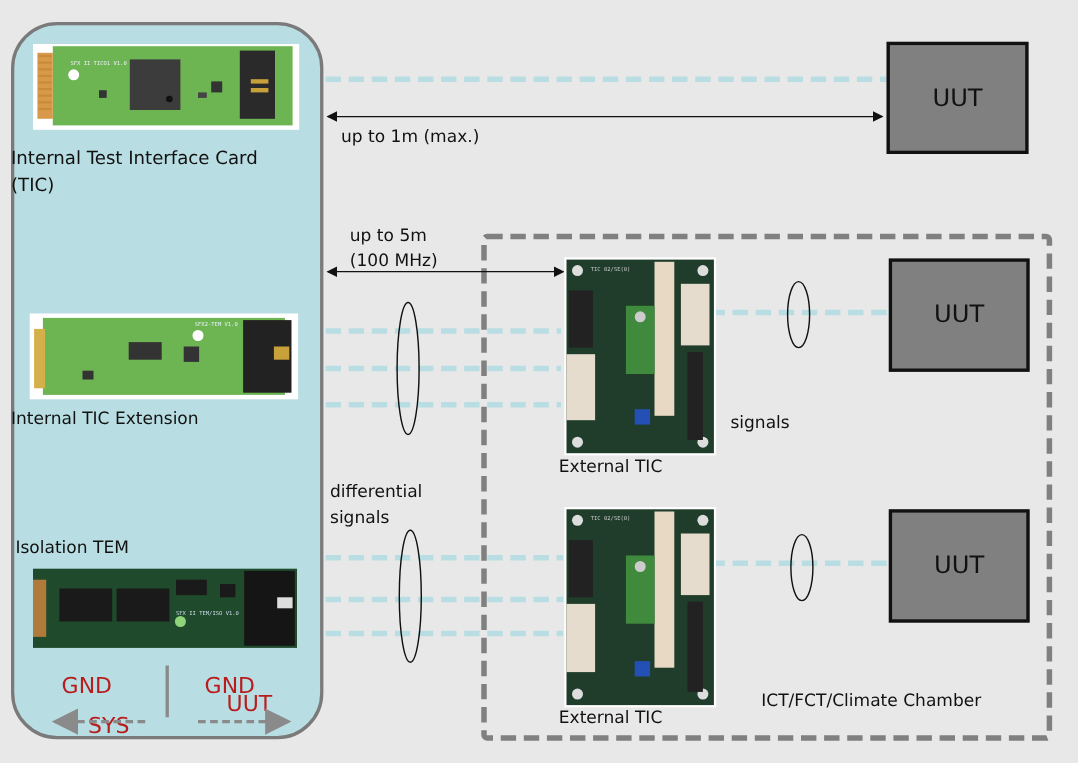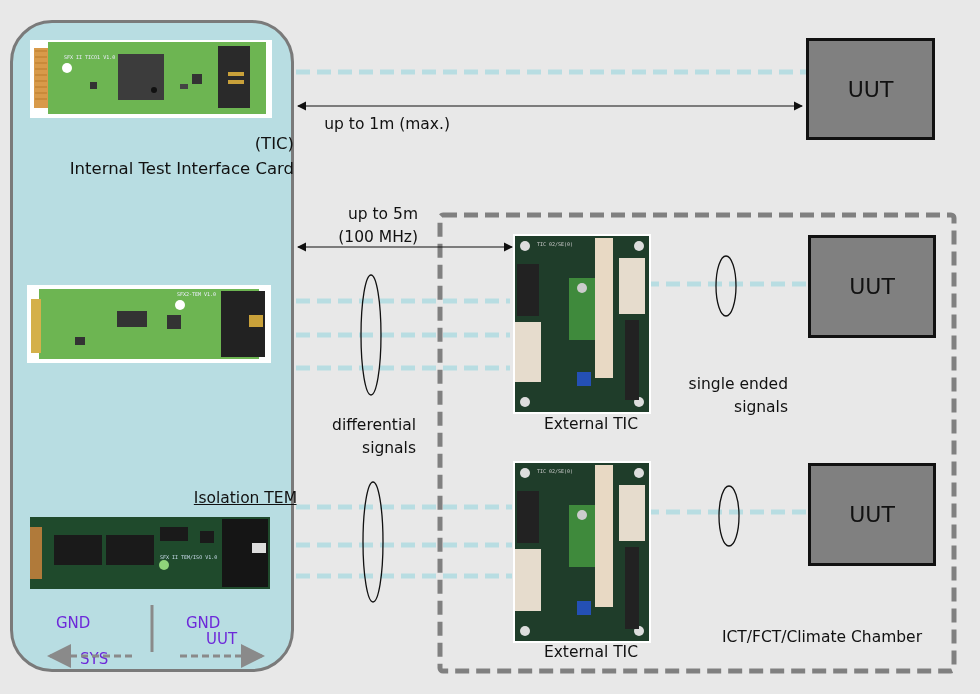--- a/index.html
+++ b/index.html
@@ -8,23 +8,23 @@
       background: #e8e8e8;
       font-family: "DejaVu Sans", "Liberation Sans", sans-serif;
       color: #111;
     }
     .abs { position: absolute; }
     .panel {
       left: 10px; top: 20px; width: 284px; height: 652px;
       background: #b8dde2; border: 3px solid #7a7a7a; border-radius: 42px;
       box-sizing: border-box;
     }
-    .label { text-align: right; font-size: 16.5px; line-height: 25px; white-space: nowrap; }
+    .label { text-align: left; font-size: 16.5px; line-height: 25px; white-space: nowrap; }
     .label.small { font-size: 15.5px; line-height: 23px; }
-    .gnd { color: #6d28d9; font-size: 15px; line-height: 16px; }
+    .gnd { color: #b91c1c; font-size: 20px; line-height: 16px; }
     .uut {
       background: #808080; border: 3px solid #111; box-sizing: border-box;
       display: flex; align-items: center; justify-content: center;
       font-size: 22px; color: #111;
     }
     .board { overflow: hidden; }
     svg.overlay { position: absolute; left: 0; top: 0; }
   </style>
 </head>
 <body>
@@ -52,41 +52,42 @@
     <rect x="198" y="32" width="16" height="4" fill="#c9a13a"></rect>
     <rect x="198" y="40" width="16" height="4" fill="#c9a13a"></rect>
     <rect x="162" y="34" width="10" height="10" fill="#333"></rect>
     <rect x="150" y="44" width="8" height="5" fill="#444"></rect>
     <rect x="60" y="42" width="7" height="7" fill="#333"></rect>
     <text x="34" y="19" font-size="5" fill="#eef" font-family="DejaVu Sans Mono, monospace">SFX II TICO1 V1.0</text>
     <circle cx="37" cy="28" r="5" fill="#fff"></circle>
   </svg>
 </div>
 <div class="abs label" style="left:10px;top:131px;width:284px;">
+  <div>Internal Test Interface Card</div>
   <div>(TIC)</div>
-  <div>Internal Test Interface Card</div>
 </div>
 
 <div class="abs board" style="left:27px;top:285px;width:244px;height:78px;background:#fff;">
   <svg width="244" height="78" viewBox="0 0 244 78">
     <rect x="12" y="4" width="220" height="70" fill="#6db552"></rect>
     <rect x="4" y="14" width="10" height="54" fill="#d4b04a"></rect>
     <rect x="90" y="26" width="30" height="16" fill="#333"></rect>
     <rect x="140" y="30" width="14" height="14" fill="#333"></rect>
     <rect x="48" y="52" width="10" height="8" fill="#333"></rect>
     <rect x="194" y="6" width="44" height="66" fill="#222"></rect>
     <rect x="222" y="30" width="14" height="12" fill="#c9a13a"></rect>
     <text x="150" y="11" font-size="5" fill="#eef" font-family="DejaVu Sans Mono, monospace">SFX2-TEM V1.0</text>
     <circle cx="153" cy="20" r="5" fill="#fff"></circle>
   </svg>
 </div>
 <div class="abs label small" style="left:10px;top:369px;width:270px;">
-</div>
-
-<div class="abs label small" style="left:27px;top:487px;width:270px;text-decoration:underline;">Isolation TEM</div>
+  <div>Internal TIC Extension</div>
+</div>
+
+<div class="abs label small" style="left:14px;top:487px;width:270px;">Isolation TEM</div>
 <div class="abs board" style="left:30px;top:517px;width:240px;height:72px;background:#1f4a2c;">
   <svg width="240" height="72" viewBox="0 0 240 72">
     <rect x="0" y="10" width="12" height="52" fill="#b07a3a"></rect>
     <rect x="24" y="18" width="48" height="30" fill="#1a1a1a"></rect>
     <rect x="76" y="18" width="48" height="30" fill="#1a1a1a"></rect>
     <rect x="130" y="10" width="28" height="14" fill="#1a1a1a"></rect>
     <rect x="170" y="14" width="14" height="12" fill="#1a1a1a"></rect>
     <rect x="192" y="2" width="46" height="68" fill="#151515"></rect>
     <rect x="222" y="26" width="14" height="10" fill="#ddd"></rect>
     <text x="130" y="42" font-size="5" fill="#cde" font-family="DejaVu Sans Mono, monospace">SFX II TEM/ISO V1.0</text>
@@ -140,26 +141,25 @@
     <ellipse cx="726" cy="286" rx="10" ry="30"></ellipse>
     <ellipse cx="729" cy="516" rx="10" ry="30"></ellipse>
   </g>
 </svg>
 
 <div class="abs label small" style="left:310px;top:113px;width:140px;">up to 1m (max.)</div>
 <div class="abs label small" style="left:318px;top:203px;width:100px;">
   <div>up to 5m</div>
   <div>(100 MHz)</div>
 </div>
-<div class="abs label small" style="left:300px;top:414px;width:116px;">
+<div class="abs label small" style="left:300px;top:436px;width:116px;">
   <div>differential</div>
   <div>signals</div>
 </div>
 <div class="abs label small" style="left:664px;top:373px;width:124px;">
-  <div>single ended</div>
   <div>signals</div>
 </div>
 
 <div class="abs board" style="left:513px;top:234px;width:138px;height:180px;background:#fff;">
   <svg width="138" height="180" viewBox="0 0 138 180">
     <rect x="2" y="2" width="134" height="176" fill="#1f3d2a"></rect>
     <circle cx="12" cy="12" r="5" fill="#ddd"></circle>
       <circle cx="126" cy="12" r="5" fill="#ddd"></circle>
     <circle cx="12" cy="168" r="5" fill="#ddd"></circle>
       <circle cx="126" cy="168" r="5" fill="#ddd"></circle>

